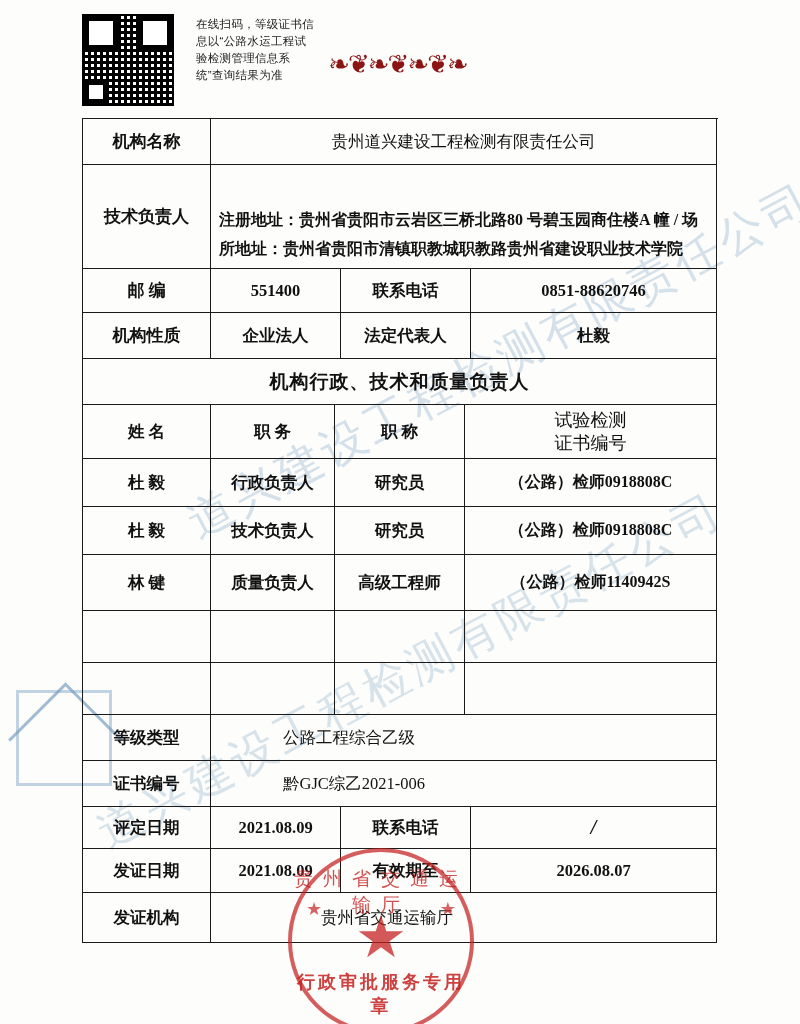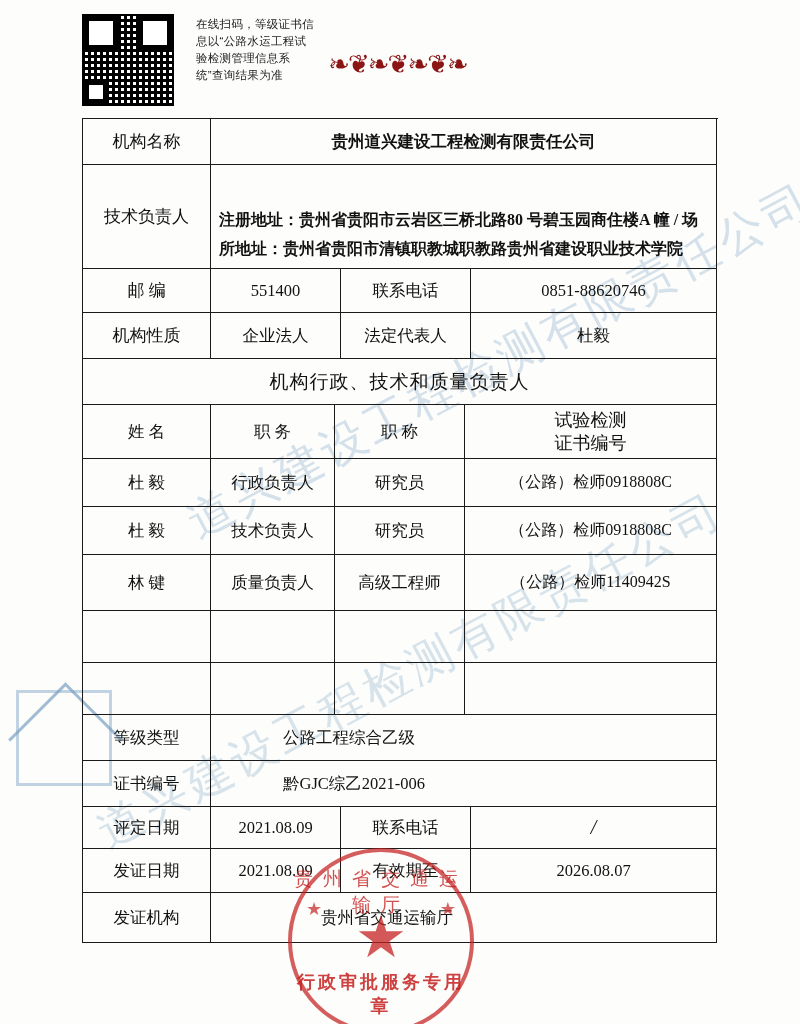--- a/index.html
+++ b/index.html
@@ -91,22 +91,22 @@
     padding: 4px 8px;
     font-size: 16.5px;
     color: #111;
     overflow: hidden;
   }
   .lbl {
     justify-content: space-between;
     font-size: 17px;
     letter-spacing: 0px;
   }
-  .ctr { justify-content: center; text-align: center; }
-  .bold { font-weight: bold; }
+  .ctr { justify-content: center; text-align: center; font-weight: bold; }
+  .bold { font-weight: normal; }
   .w-label { width: 128px; }
   .w-rest { width: 506px; }
 
   
   .r-name .cell { height: 46px; }
   .r-addr .cell { height: 104px; align-items: center; }
   .addr-text {
     font-weight: bold;
     font-size: 16px;
     line-height: 29px;

